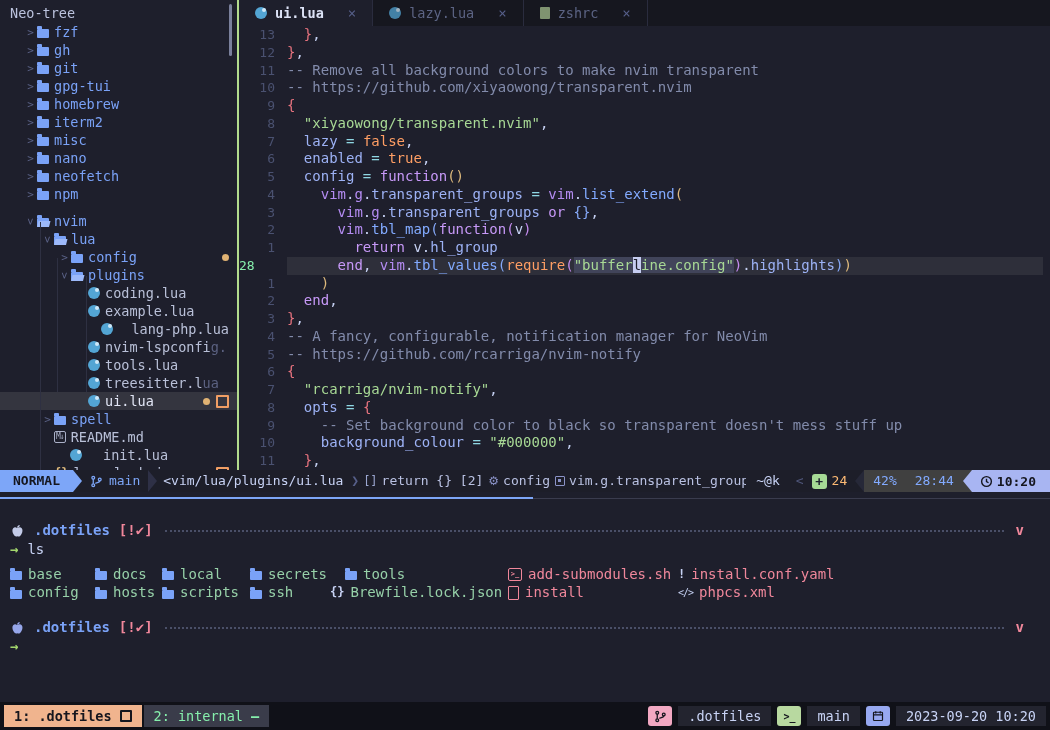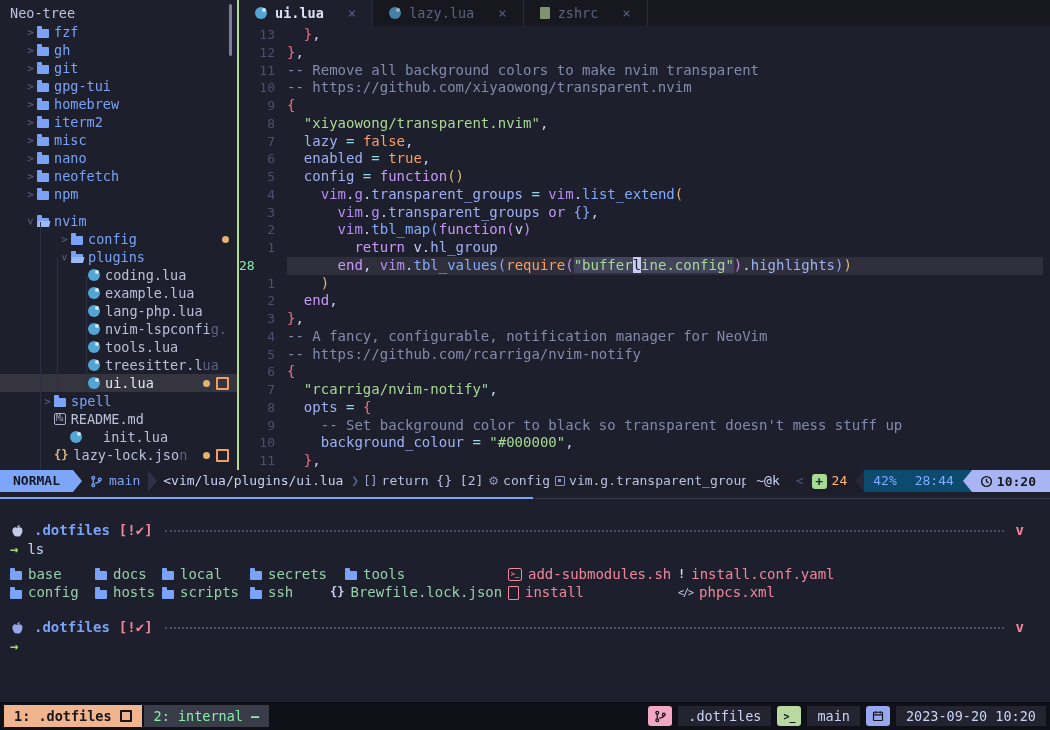--- a/index.html
+++ b/index.html
@@ -56,21 +56,21 @@
   .crumbs{display:flex;align-items:center;gap:5px;line-height:22px;color:#b9c1e2;white-space:nowrap;overflow:hidden;}
   .crumb{display:flex;align-items:center;gap:4px;}
   .crumb .ico{color:#8b93c8;}
   .sl-right{margin-left:auto;display:flex;align-items:stretch;}
   .sl-reg{line-height:22px;padding:0 10px;color:#c8d3f5;}
   .sl-lt{line-height:22px;color:#4f567a;padding:0 6px;}
   .plus-badge{width:15px;height:15px;margin:3.5px 5px 0 2px;background:#a6da95;border-radius:3px;color:#1e2430;font-weight:bold;
               text-align:center;line-height:15px;font-size:13px;}
   .sl-adds{line-height:22px;padding-right:8px;color:#fdba74;}
   .arr-l-seg{width:0;height:0;border-top:11px solid transparent;border-bottom:11px solid transparent;border-right:9px solid #262838;}
-  .seg42{background:#0c4a6e;display:flex;align-items:stretch;color:#82aaff;justify-content:space-between;}
+  .seg42{background:#404040;display:flex;align-items:stretch;color:#82aaff;justify-content:space-between;}
   .seg42 .v{line-height:22px;padding:0 9px;}
   .arr-l-lav{width:0;height:0;border-top:11px solid transparent;border-bottom:11px solid transparent;border-right:9px solid #a8b5f2;}
   .segclock{background:#a8b5f2;color:#15161e;font-weight:bold;display:flex;align-items:center;gap:4px;padding:0 14px 0 8px;}
   
   .hsep{height:7px;position:relative;}
   .hsep .line{position:absolute;left:0;right:0;bottom:0;height:1px;background:#3a3c4e;}
   .hsep .blue{position:absolute;left:0;bottom:0;width:533px;height:2px;background:#7da6f8;}
   
   .term{position:relative;height:203px;overflow:hidden;}
   .t-row{height:19px;line-height:19px;display:flex;align-items:center;padding:0 26px 0 10px;white-space:pre;}
@@ -179,20 +179,25 @@
           <div class="nt-item dir" style="padding-left: 24px;">
             <span class="chev">&gt;</span>
             <span class="ico folder-ico"></span>
             <span class="lbl">npm</span>
           </div>
           <div class="nt-item dir" style="padding-left: 24px; margin-top: 9px;">
             <span class="chev open">&gt;</span>
             <span class="ico folder-ico open"></span>
             <span class="lbl">nvim</span>
           </div>
+          <div class="nt-item dir" style="padding-left: 41px;">
+            <span class="chev open">&gt;</span>
+            <span class="ico folder-ico open"></span>
+            <span class="lbl">lua</span>
+          </div>
           <div class="nt-item dir" style="padding-left: 58px;">
             <span class="chev">&gt;</span>
             <span class="ico folder-ico"></span>
             <span class="lbl">config</span>
             <span class="nt-badges">
               <span class="dot-badge"></span>
             </span>
           </div>
           <div class="nt-item dir" style="padding-left: 58px;">
             <span class="chev open">&gt;</span>
@@ -202,21 +207,21 @@
           <div class="nt-item" style="padding-left: 75px;">
             <span class="chev-sp"></span>
             <span class="ico lua-ico"></span>
             <span class="lbl">coding.lua</span>
           </div>
           <div class="nt-item" style="padding-left: 75px;">
             <span class="chev-sp"></span>
             <span class="ico lua-ico"></span>
             <span class="lbl">example.lua</span>
           </div>
-          <div class="nt-item" style="padding-left: 75px;">
+          <div class="nt-item" style="padding-left: 75px; justify-content: space-between;">
             <span class="chev-sp"></span>
             <span class="ico lua-ico"></span>
             <span class="lbl">lang-php.lua</span>
           </div>
           <div class="nt-item" style="padding-left: 75px;">
             <span class="chev-sp"></span>
             <span class="ico lua-ico"></span>
             <span class="lbl">nvim-lspconfi<span class="dimtail">g.</span></span>
           </div>
           <div class="nt-item" style="padding-left: 75px;">

